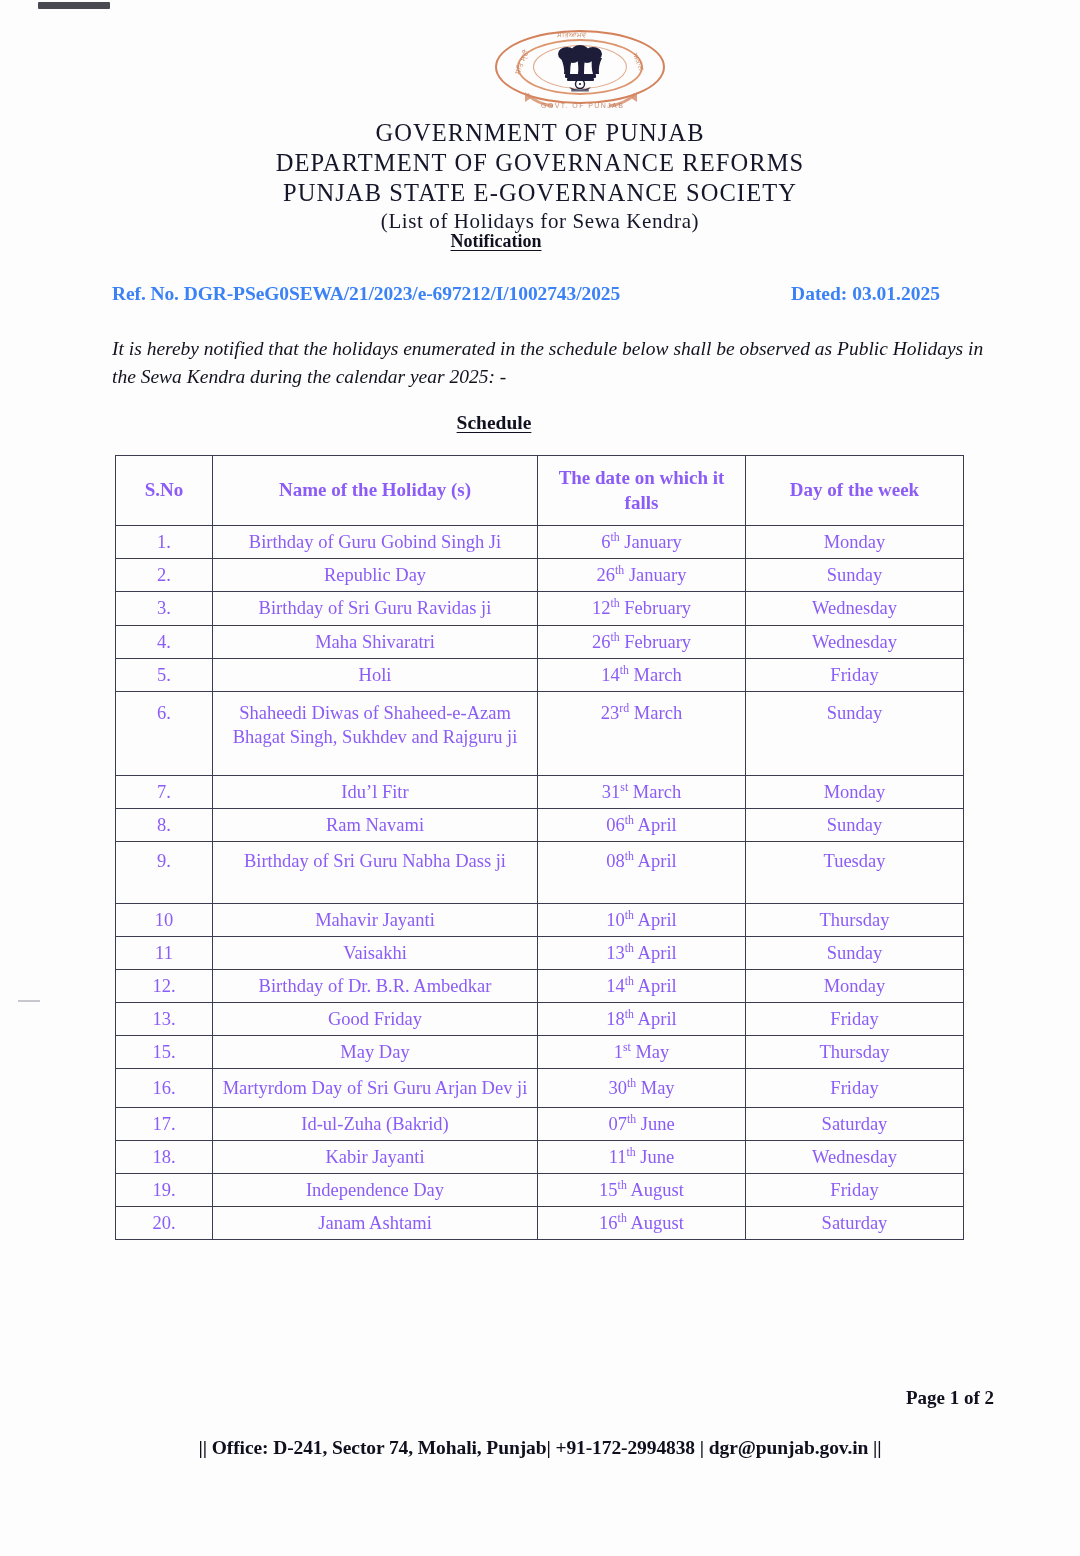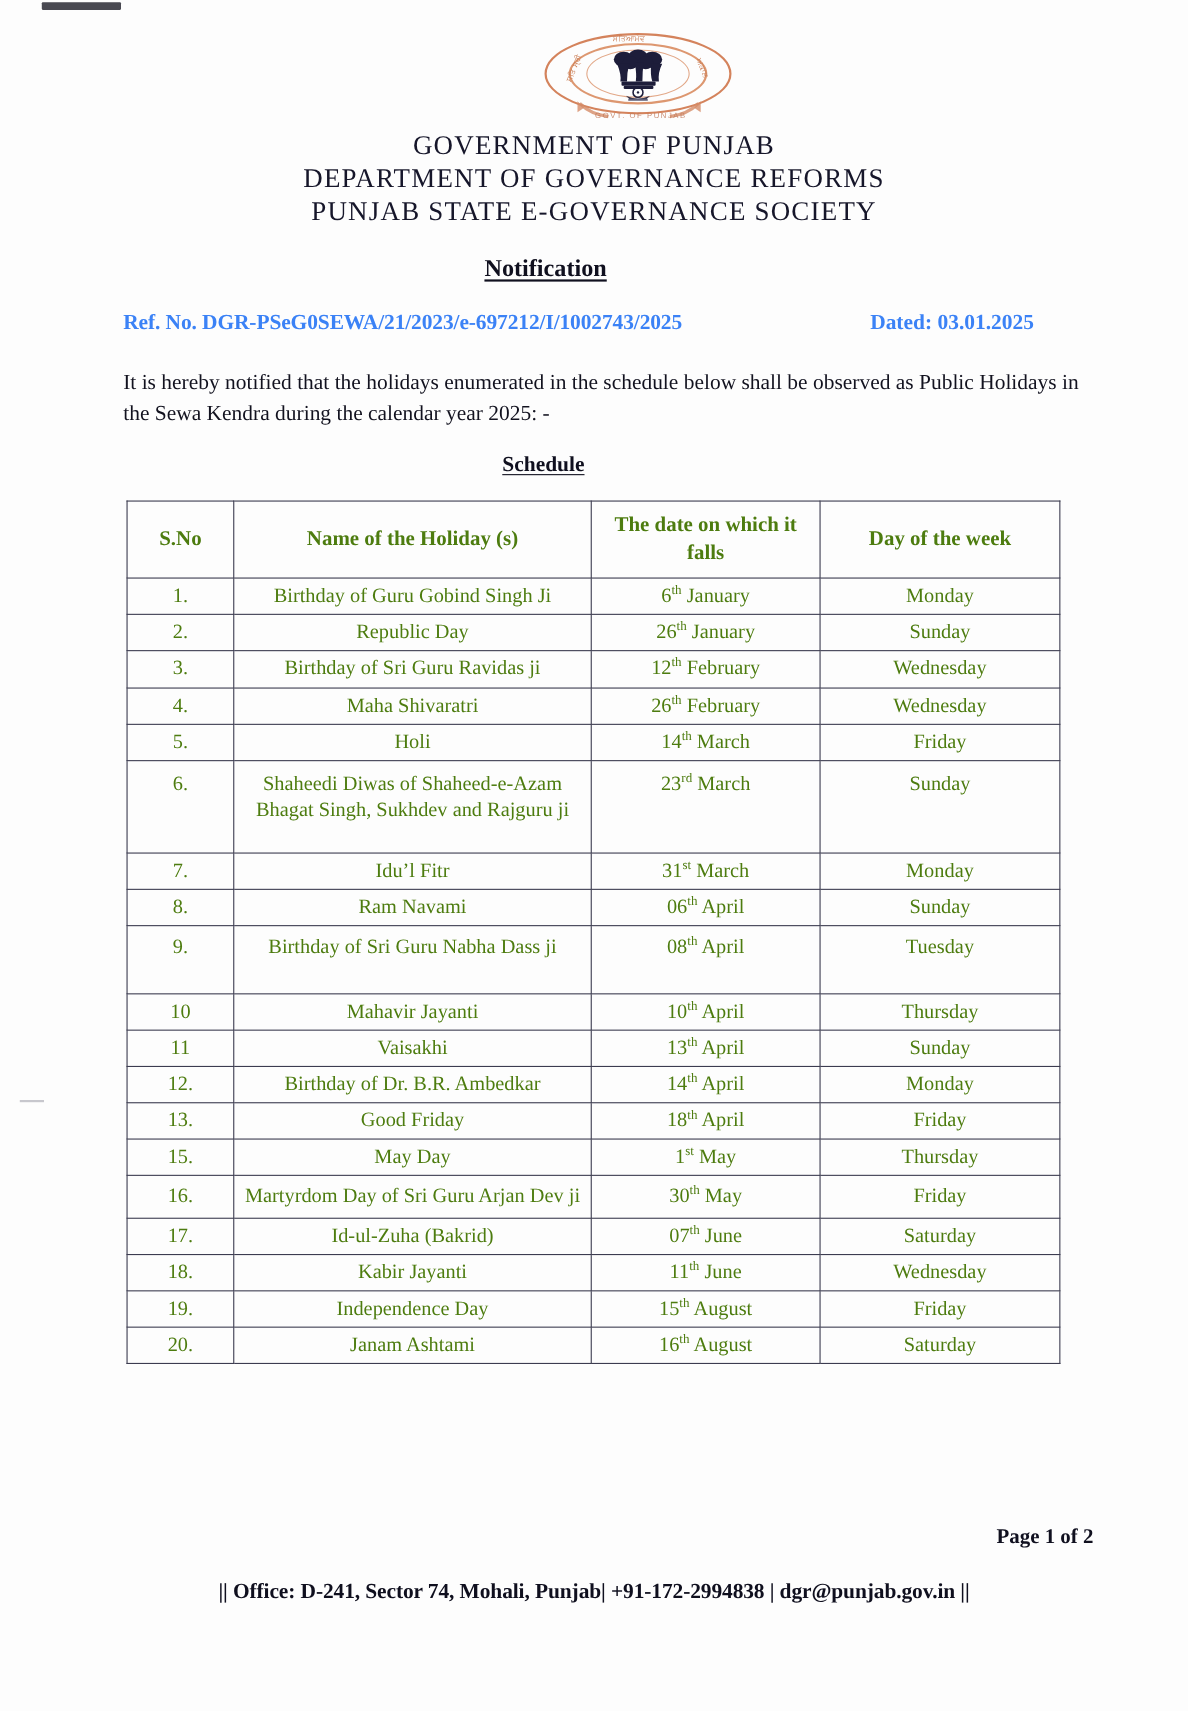--- a/index.html
+++ b/index.html
@@ -127,21 +127,21 @@
   .hdr .l2 { font-size: 24.5px; }
   .hdr .l3 { font-size: 24.5px; }
   .hdr .l4 { font-size: 21px; letter-spacing: .6px; padding-top: 1px; }
 
   .notif {
     position: absolute;
     left: 0;
     top: 231px;
     width: 992px;
     text-align: center;
-    font-size: 22px;
+    font-size: 18px;
     font-weight: bold;
     text-decoration: underline;
     text-underline-offset: 3px;
     color: #10101f;
   }
 
   
   .refline {
     position: absolute;
     left: 112px;
@@ -160,20 +160,21 @@
   
   .para {
     position: absolute;
     left: 112px;
     top: 335px;
     width: 872px;
     font-size: 19.5px;
     line-height: 1.42;
     color: #12121f;
     text-align: left;
+    font-style: italic;
   }
 
   .schedule {
     position: absolute;
     left: 0;
     top: 412px;
     width: 988px;
     text-align: center;
     font-size: 19.5px;
     font-weight: bold;
@@ -187,21 +188,21 @@
     position: absolute;
     left: 115px;
     top: 455px;
     width: 848px;
   }
   table.sched {
     width: 848px;
     border-collapse: collapse;
     table-layout: fixed;
     font-size: 18.5px;
-    color: #4d7c0f;
+    color: #8b5cf6;
   }
   table.sched th,
   table.sched td {
     border: 1.4px solid #3c3c50;
     text-align: center;
     vertical-align: middle;
     padding: 4px 6px;
     line-height: 1.3;
   }
   table.sched th {
@@ -298,20 +299,21 @@
       <path d="M2 2 l6 6 l-6 4 z" fill="#d48b66" opacity=".8"></path>
       <path d="M114 2 l-6 6 l6 4 z" fill="#d48b66" opacity=".8"></path>
     </svg>
     <div class="ribbon-text">GOVT. OF PUNJAB</div>
   </div>
 
   <div class="hdr">
     <div class="line l1">GOVERNMENT OF PUNJAB</div>
     <div class="line l2">DEPARTMENT OF GOVERNANCE REFORMS</div>
     <div class="line l3">PUNJAB STATE E-GOVERNANCE SOCIETY</div>
+    <div class="line l4">(List of Holidays for Sewa Kendra)</div>
   </div>
 
   <div class="notif">Notification</div>
 
   <div class="refline">
     <span class="refno">Ref. No. DGR-PSeG0SEWA/21/2023/e-697212/I/1002743/2025</span>
     <span class="dated">Dated: 03.01.2025</span>
   </div>
 
   <div class="para">It is hereby notified that the holidays enumerated in the schedule below shall be observed as Public Holidays in the Sewa Kendra during the calendar year 2025: -</div>

